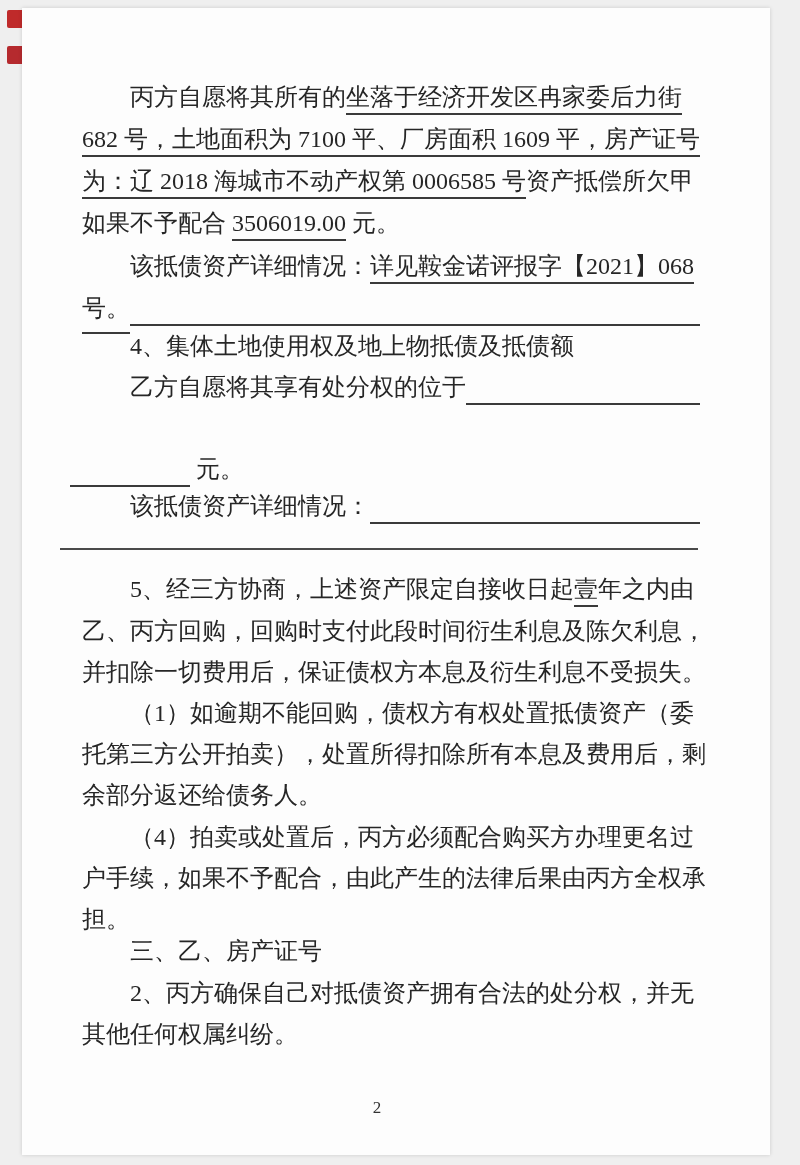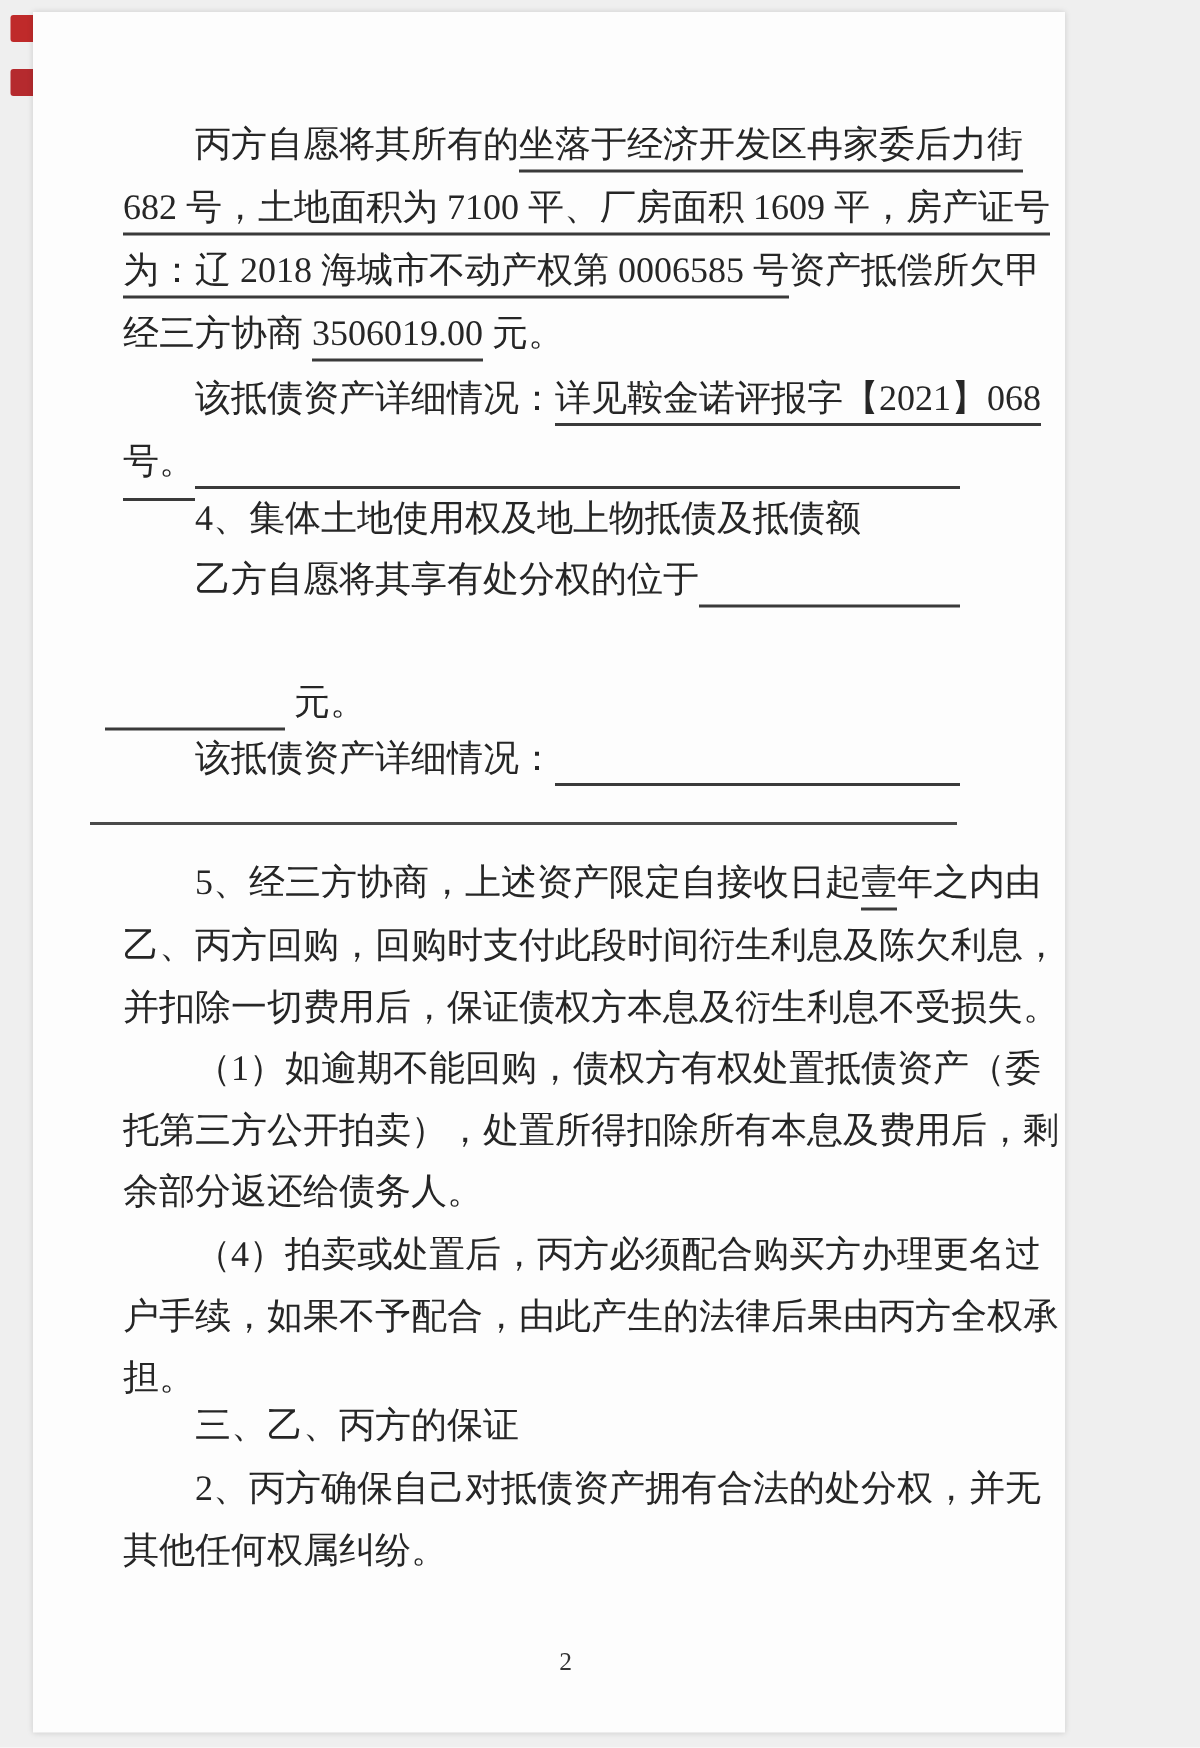--- a/index.html
+++ b/index.html
@@ -2,21 +2,21 @@
 <html><head>
 <meta charset="utf-8">
 <style>
   html,body{margin:0;padding:0;}
   body{
     width:800px;height:1165px;position:relative;
     background:#efefef;overflow:hidden;
     font-family:"Liberation Serif","DejaVu Serif",serif;
   }
   .page{
-    position:absolute;left:22px;top:8px;width:688px;height:1147px;
+    position:absolute;left:22px;top:8px;width:748px;height:1147px;
     background:#fdfdfd;box-shadow:0 0 4px rgba(0,0,0,.15);
   }
   .ln{
     position:absolute;left:60px;right:70px;height:42px;line-height:42px;
     font-size:24px;color:#262626;white-space:nowrap;letter-spacing:0;
   }
   .ind{text-indent:48px;}
   .flex{display:flex;align-items:flex-start;}
   .flex .sp{line-height:42px;}
   .flex .ind-sp{margin-left:48px;text-align:right;}
@@ -38,21 +38,21 @@
 <body>
 
 <div id="mark1" class="red-mark"></div>
 <div id="mark2" class="red-mark"></div>
 
 <div class="page">
 
   <div class="ln ind" style="top:68px"><span>丙方自愿将其所有的</span><span class="u">坐落于经济开发区冉家委后力街</span></div>
   <div class="ln" style="top:110px"><span class="u">682 号，土地面积为 7100 平、厂房面积 1609 平，房产证号</span></div>
   <div class="ln" style="top:152px"><span class="u">为：辽 2018 海城市不动产权第 0006585 号</span><span>资产抵偿所欠甲</span></div>
-  <div class="ln" style="top:194px"><span>经三方协商 </span><span class="u">3506019.00</span><span> 元。</span></div>
+  <div class="ln" style="top:194px"><span>如果不予配合 </span><span class="u">3506019.00</span><span> 元。</span></div>
 
   <div class="ln ind" style="top:237px"><span>该抵债资产详细情况：</span><span class="u">详见鞍金诺评报字【2021】068</span></div>
   <div class="ln flex" style="top:279px">
       <span class="sp u">号。</span>
       <span class="fill"></span>
     </div>
 
   <div class="ln ind" style="top:317px"><span>4、集体土地使用权及地上物抵债及抵债额</span></div>
   <div class="ln flex" style="top:358px">
       <span class="sp ind-sp">乙方自愿将其享有处分权的位于</span>
@@ -71,18 +71,18 @@
   <div class="ln ind" style="top:560px"><span>5、经三方协商，上述资产限定自接收日起</span><span class="u">壹</span><span>年之内由</span></div>
   <div class="ln" style="top:602px"><span>乙、丙方回购，回购时支付此段时间衍生利息及陈欠利息，</span></div>
   <div class="ln" style="top:643px"><span>并扣除一切费用后，保证债权方本息及衍生利息不受损失。</span></div>
   <div class="ln ind" style="top:684px"><span>（1）如逾期不能回购，债权方有权处置抵债资产（委</span></div>
   <div class="ln" style="top:725px"><span>托第三方公开拍卖），处置所得扣除所有本息及费用后，剩</span></div>
   <div class="ln" style="top:766px"><span>余部分返还给债务人。</span></div>
   <div class="ln ind" style="top:808px"><span>（4）拍卖或处置后，丙方必须配合购买方办理更名过</span></div>
   <div class="ln" style="top:849px"><span>户手续，如果不予配合，由此产生的法律后果由丙方全权承</span></div>
   <div class="ln" style="top:890px"><span>担。</span></div>
 
-  <div class="ln ind" style="top:922px"><span>三、乙、丙方的保证</span></div>
+  <div class="ln ind" style="top:922px"><span>三、乙、房产证号</span></div>
   <div class="ln ind" style="top:964px"><span>2、丙方确保自己对抵债资产拥有合法的处分权，并无</span></div>
   <div class="ln" style="top:1005px"><span>其他任何权属纠纷。</span></div>
 
   <div class="footer">2</div>
 </div>
 
 </body></html>

